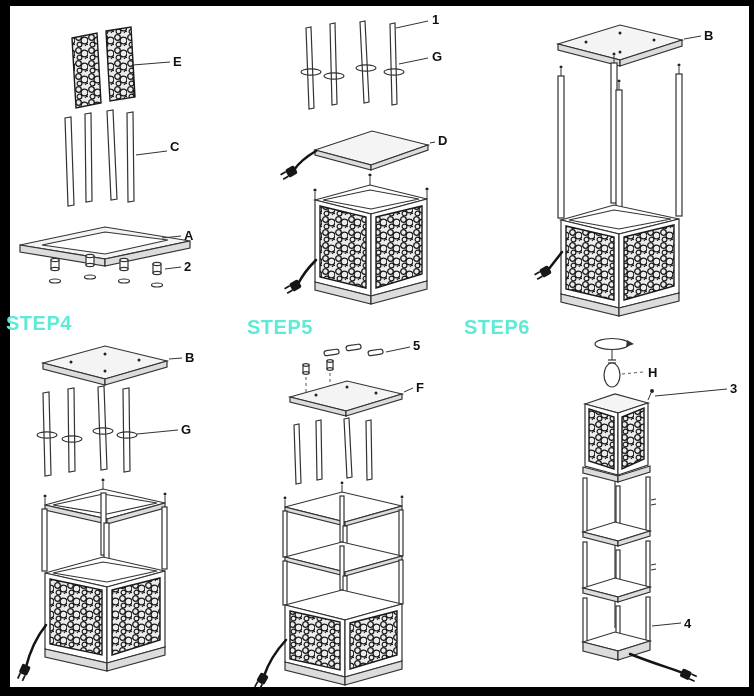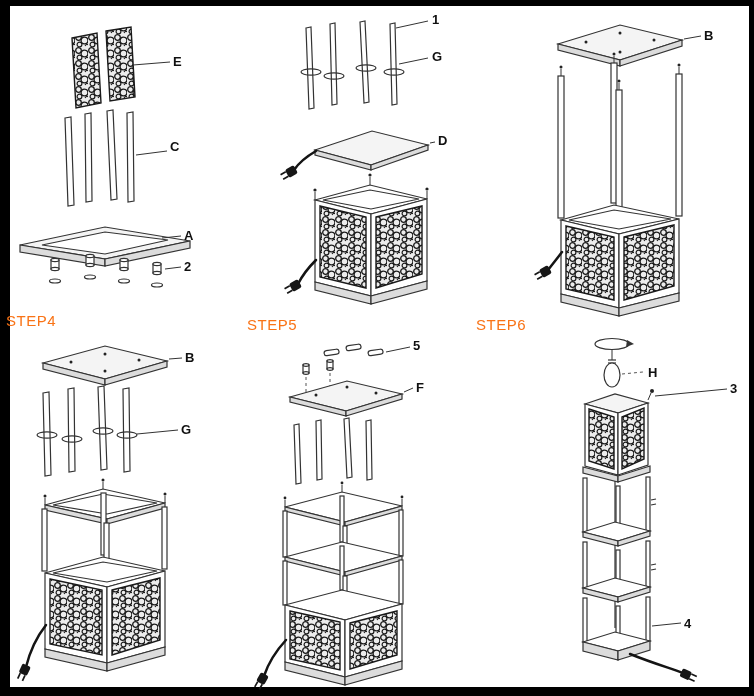--- a/index.html
+++ b/index.html
@@ -2,21 +2,21 @@
 <html><head>
 <meta charset="utf-8">
 <style>
   *{margin:0;padding:0;box-sizing:border-box}
   html,body{background:#9a9a9a;font-family:"Liberation Sans",sans-serif}
   #page{position:relative;width:754px;height:696px;background:#000;overflow:hidden}
   #sheet{position:absolute;left:10px;top:6px;width:739px;height:681px;background:#fff}
   .step-svg{position:absolute}
   .part-label{position:absolute;font-weight:bold;font-size:13px;color:#101010;
               font-family:"Liberation Sans",sans-serif;line-height:14px}
-  .step-title{position:absolute;font-weight:normal;font-size:15px;color:#f97316;
+  .step-title{position:absolute;font-weight:bold;font-size:20px;color:#5eead4;
               font-family:"Liberation Sans",sans-serif;letter-spacing:.5px}
   
   .ln{fill:none;stroke:#333;stroke-width:1.2}
   .fw{fill:#fff;stroke:#333;stroke-width:1.2}
   .fl{fill:#f4f4f4;stroke:#333;stroke-width:1.2}
   .fd{fill:#dcdcdc;stroke:#333;stroke-width:1.2}
   .orn{fill:url(#ornate);stroke:#1a1a1a;stroke-width:1.4}
   .cord{fill:none;stroke:#141414;stroke-width:2.5;stroke-linecap:round}
   .leader{stroke:#333;stroke-width:1}
   .dash{stroke:#555;stroke-width:1;stroke-dasharray:3,3}
@@ -350,21 +350,21 @@
       <g transform="translate(153,343) rotate(25)">
         <rect x="-2" y="-4.5" width="10" height="9" rx="2" fill="#161616"></rect>
         <line x1="8" y1="-2.6" x2="14" y2="-2.6" stroke="#161616" stroke-width="1.7"></line>
         <line x1="8" y1="2.6" x2="14" y2="2.6" stroke="#161616" stroke-width="1.7"></line>
       </g>
     </g>
   </svg>
 
   <span class="step-title" style="left:6px;top:312px">STEP4</span>
   <span class="step-title" style="left:247px;top:316px">STEP5</span>
-  <span class="step-title" style="left:476px;top:316px">STEP6</span>
+  <span class="step-title" style="left:464px;top:316px">STEP6</span>
 
   <span class="part-label" style="left:173px;top:55px">E</span>
   <span class="part-label" style="left:170px;top:140px">C</span>
   <span class="part-label" style="left:184px;top:229px">A</span>
   <span class="part-label" style="left:184px;top:260px">2</span>
 
   <span class="part-label" style="left:432px;top:13px">1</span>
   <span class="part-label" style="left:432px;top:50px">G</span>
   <span class="part-label" style="left:438px;top:134px">D</span>
 

